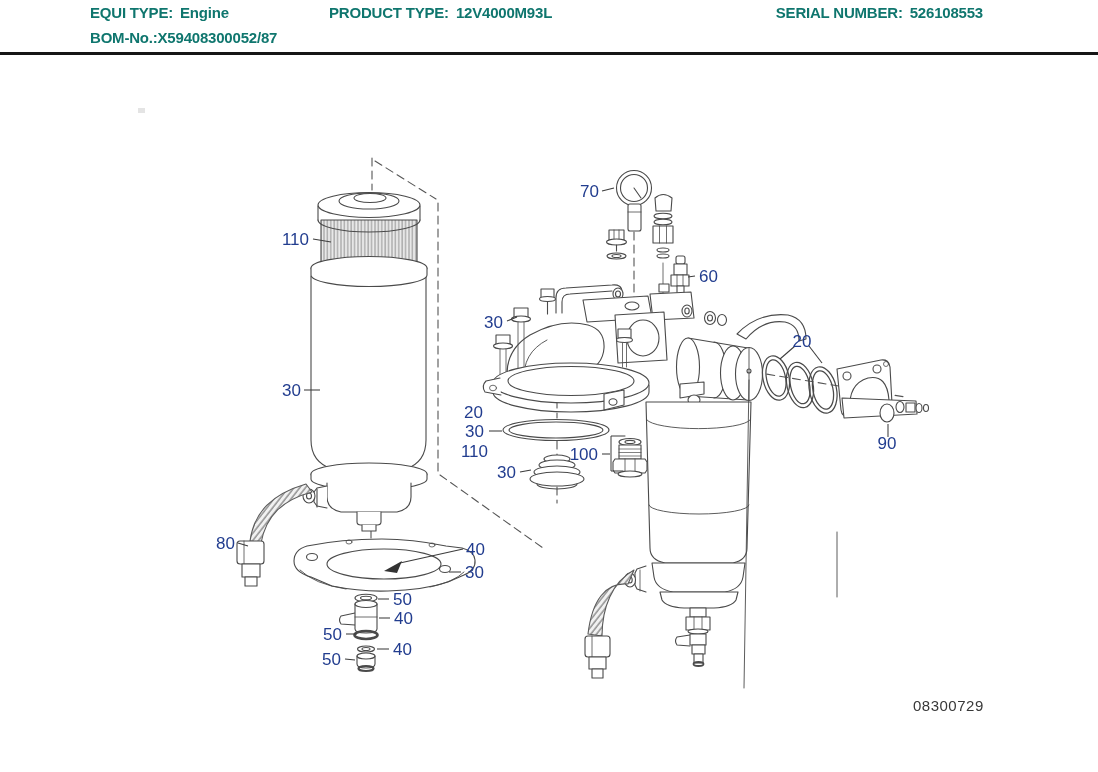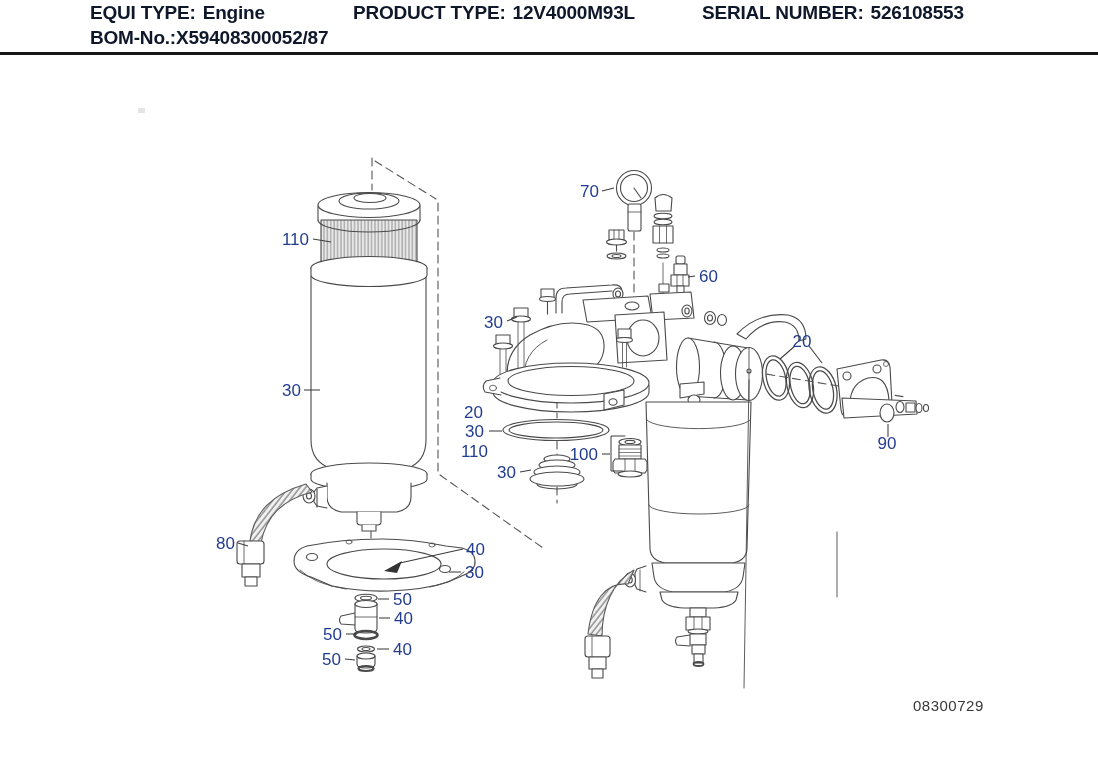--- a/index.html
+++ b/index.html
@@ -1,24 +1,24 @@
 <!DOCTYPE html>
 <html><head>
 <meta charset="utf-8">
 <style>
   html,body { margin:0; padding:0; background:#fff; }
   .page { position:relative; width:1098px; height:772px; background:#fff; overflow:hidden;
           font-family:"Liberation Sans", sans-serif; }
   .hdr { position:absolute; top:0; left:0; width:1098px; height:52px; }
   .h-col { position:absolute; top:4px; }
   .h-left   { left:90px;  text-align:left; }
-  .h-center { left:329px; width:330px; text-align:center; }
-  .h-right  { left:702px; width:320px; text-align:left; }
+  .h-center { left:329px; width:330px; text-align:left; }
+  .h-right  { left:663px; width:320px; text-align:right; }
   .h-row { height:18px; line-height:18px; margin-bottom:7px; white-space:nowrap;
-           font-weight:bold; font-size:19px; color:#0f172a; letter-spacing:-0.2px; }
+           font-weight:bold; font-size:15px; color:#0f766e; letter-spacing:-0.2px; }
   .h-row .val { margin-left:7px; }
   .h-row .val-wide { margin-left:0; }
   .rule { position:absolute; top:52px; left:0; width:1098px; height:3px; background:#161616; }
   .diagram { position:absolute; top:0; left:0; }
   svg text.callout { font-family:"Liberation Sans", sans-serif; font-size:17px; font-weight:400; }
   svg text.dwgno { font-family:"Liberation Sans", sans-serif; font-size:15px; letter-spacing:0.5px; }
 </style>
 </head>
 <body>
 

